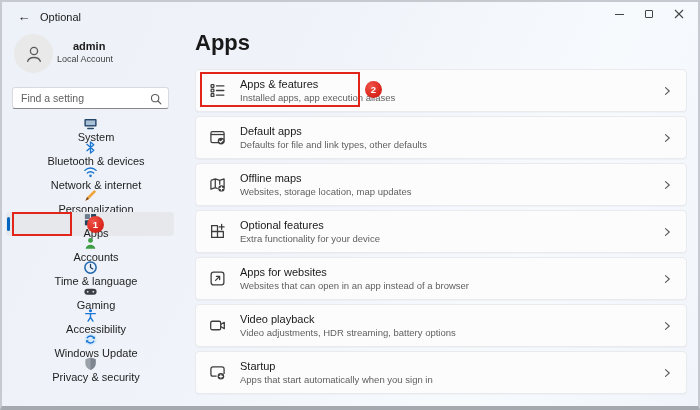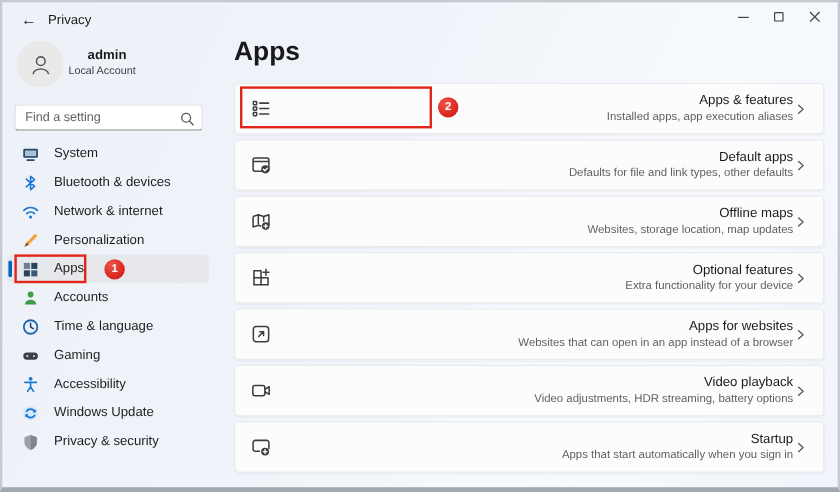--- a/index.html
+++ b/index.html
@@ -31,35 +31,35 @@
   .search-box { position:absolute; left:10px; top:85px; width:157px; height:22px;
     background:#ffffff; border:1px solid #d9dadd; border-bottom-color:#86868a; border-radius:3px; }
   .search-box input { position:absolute; left:0; top:0; width:100%; height:100%;
     border:none; outline:none; background:transparent; padding:0 24px 0 8px;
     font-size:10.5px; color:#333; font-family:"Liberation Sans",sans-serif; }
   .search-box input::placeholder { color:#626262; }
   .search-ico { position:absolute; right:5px; top:4px; }
 
   .nav { position:absolute; left:4px; top:114px; width:174px; }
   .nav-item { position:relative; height:24px; width:168px; display:flex; align-items:center;
-    padding-left:12px; border-radius:4px; font-size:11px; color:#1e1e1e; }
+    padding-left:12px; border-radius:4px; font-size:11px; color:#1e1e1e;flex-direction:column; }
   .nav-item.selected { background:#e7e8eb; }
   .nav-item .pill { position:absolute; left:1px; top:5px; width:3px; height:14px;
     border-radius:2px; background:#0067c0; display:none; }
   .nav-item.selected .pill { display:block; }
   .nav-ico { width:15px; height:15px; margin-right:12px; flex:0 0 15px; display:flex; }
   .nav-ico svg { width:15px; height:15px; }
 
   
   .page-title { position:absolute; left:193px; top:28px; font-size:22px; font-weight:600; color:#191919; }
 
   .rows { position:absolute; left:193px; top:67px; width:492px; }
   .row { position:relative; height:43px; margin-bottom:4px; display:flex; align-items:center;
     background:#fcfcfd; border:1px solid #e9eaee; border-radius:4px;
-    box-shadow:0 1px 1px rgba(0,0,0,0.03); padding:0 13px;text-align:right; }
+    box-shadow:0 1px 1px rgba(0,0,0,0.03); padding:0 13px; }
   .row-ico { width:17px; height:17px; margin-right:14px; flex:0 0 17px; display:flex; }
   .row-ico svg { width:17px; height:17px; }
   .row-text { flex:1; min-width:0; }
   .row-title { font-size:11px; color:#1a1a1a; }
   .row-sub { font-size:9.5px; color:#5f5f5f; margin-top:2px; }
   .chev { width:12px; height:12px; flex:0 0 12px; }
 
   
   .ann-box { position:absolute; border:2px solid #e1251b; z-index:20; }
   .ann-box-1 { left:10px; top:210px; width:60px; height:24px; }
@@ -70,21 +70,21 @@
   .ann-circle-1 { left:85px; top:214px; }
   .ann-circle-2 { left:363px; top:79px; }
 </style>
 </head>
 <body>
 
 <div class="window">
 
   <div class="titlebar">
     <div class="back-btn">←</div>
-    <div class="win-title">Privacy</div>
+    <div class="win-title">Optional</div>
     <div class="win-controls">
       <div class="win-btn">
           <span class="glyph-min"></span>
         </div>
       <div class="win-btn">
           <span class="glyph-max"></span>
         </div>
       <div class="win-btn">
         <svg width="10" height="10" viewBox="0 0 10 10">
             <path d="M1 1 L9 9 M9 1 L1 9" stroke="#444" stroke-width="1.1"></path>

